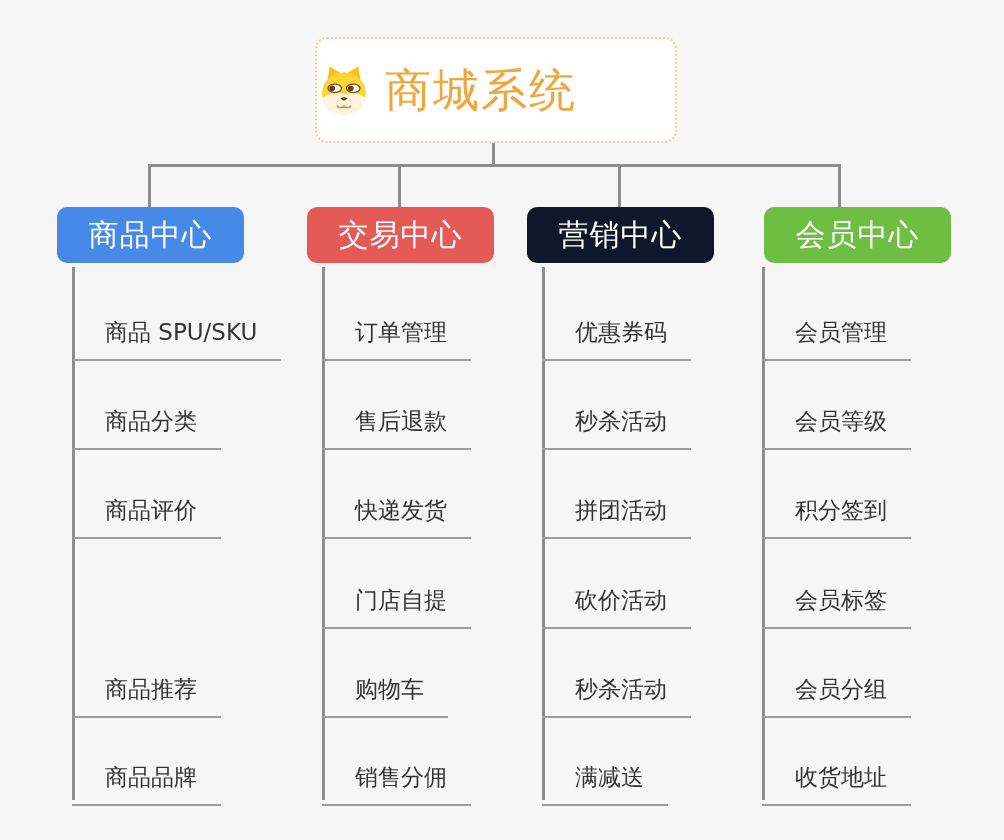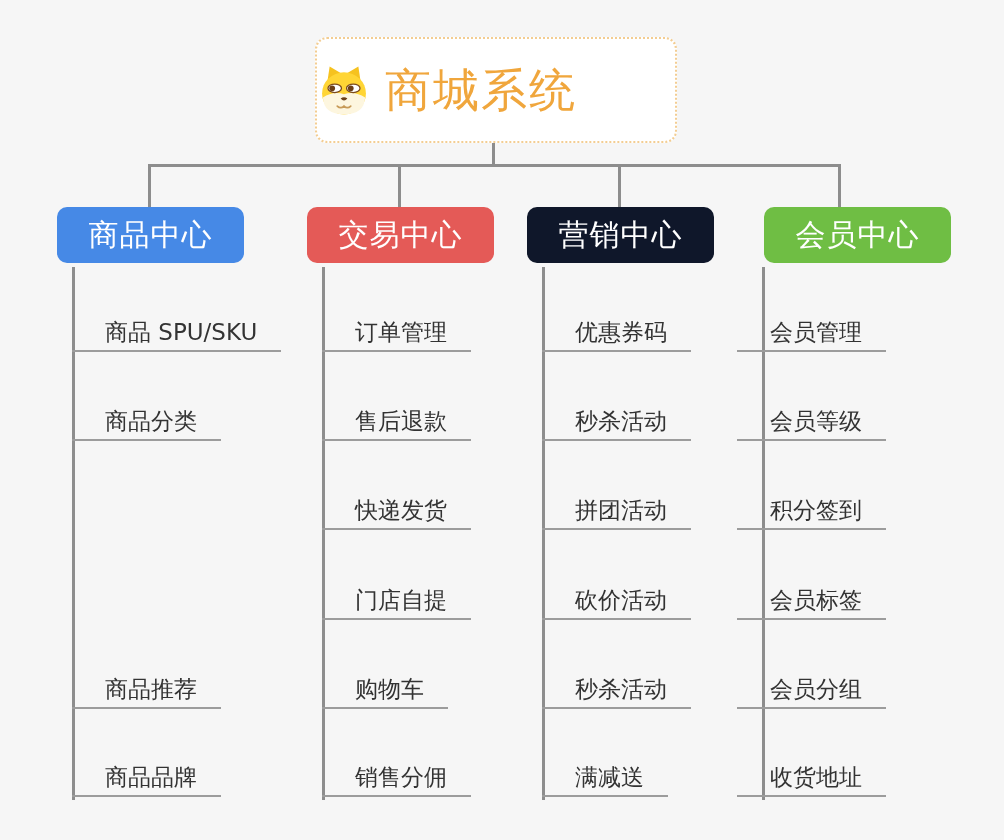--- a/index.html
+++ b/index.html
@@ -43,26 +43,26 @@
   
   .spine{top:267px;height:533px;}
   .s1{left:72px;}
   .s2{left:322px;}
   .s3{left:542px;}
   .s4{left:762px;}
 
   
   .leaf{
     position:absolute;
-    padding:0 24px 3px 33px;
+    padding:0 24px 12px 33px;
     border-bottom:2px solid #9c9c9c;
     font-size:23px;line-height:30px;color:#333333;
     white-space:nowrap;
   }
-  .c1{left:72px;} .c2{left:322px;} .c3{left:542px;} .c4{left:737px;}
+  .c1{left:72px;} .c2{left:322px;} .c3{left:542px;} .c4{left:762px;}
   .r0{top:317px;} .r1{top:406px;} .r2{top:495px;}
   .r3{top:585px;} .r4{top:674px;} .r5{top:762px;}
 </style>
 </head>
 <body>
 
 <div class="canvas" style="background-color: rgb(246, 246, 246);">
 
   <div class="conn v" style="left:492px;top:141px;height:25px"></div>
   <div class="conn h" style="left:148px;top:164px;width:693px"></div>
@@ -102,20 +102,21 @@
   </div>
   <div class="branch b3" style="background-color: #0f172a;">
     <span>营销中心</span>
   </div>
   <div class="branch b4" style="background-color: rgb(111, 190, 68);">
     <span>会员中心</span>
   </div>
 
   <div class="leaf c1 r0">商品 SPU/SKU</div>
   <div class="leaf c1 r1">商品分类</div>
+  <div class="leaf c1 r2">商品评价</div>
   <div class="leaf c1 r4">商品推荐</div>
   <div class="leaf c1 r5">商品品牌</div>
 
   <div class="leaf c2 r0">订单管理</div>
   <div class="leaf c2 r1">售后退款</div>
   <div class="leaf c2 r2">快递发货</div>
   <div class="leaf c2 r3">门店自提</div>
   <div class="leaf c2 r4">购物车</div>
   <div class="leaf c2 r5">销售分佣</div>
 

